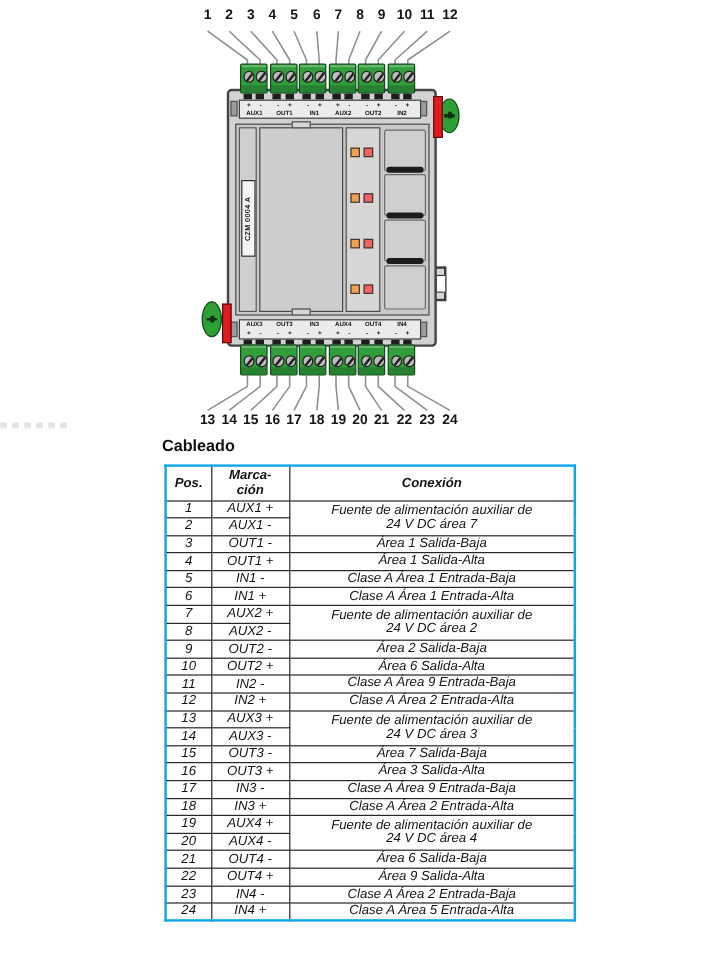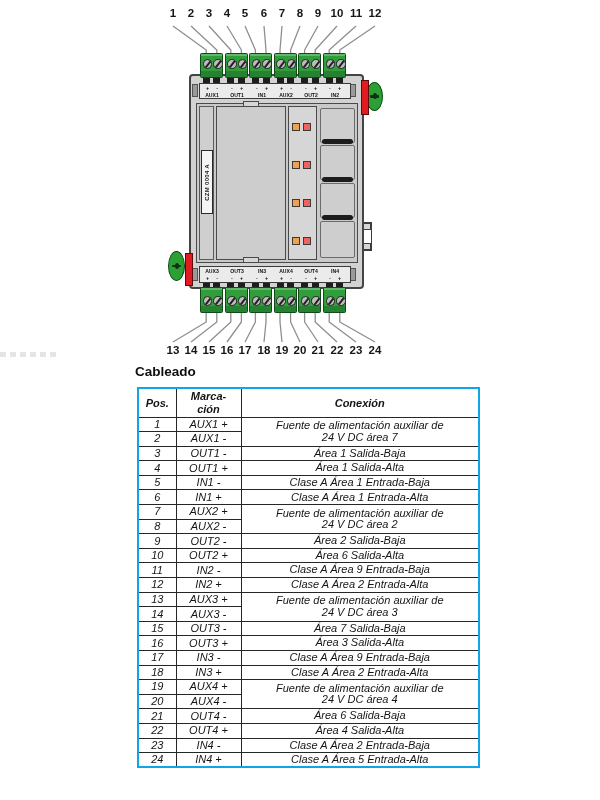--- a/index.html
+++ b/index.html
@@ -481,21 +481,21 @@
           <td>21</td>
           <td>OUT4 -</td>
           <td>
             <div class="conn-line">Área 6 Salida-Baja</div>
           </td>
         </tr>
         <tr>
           <td>22</td>
           <td>OUT4 +</td>
           <td>
-            <div class="conn-line">Área 4 Salida-Alta</div>
+            <div class="conn-line">Área 9 Salida-Alta</div>
           </td>
         </tr>
         <tr>
           <td>23</td>
           <td>IN4 -</td>
           <td>
             <div class="conn-line">Clase A Área 2 Entrada-Baja</div>
           </td>
         </tr>
         <tr>

